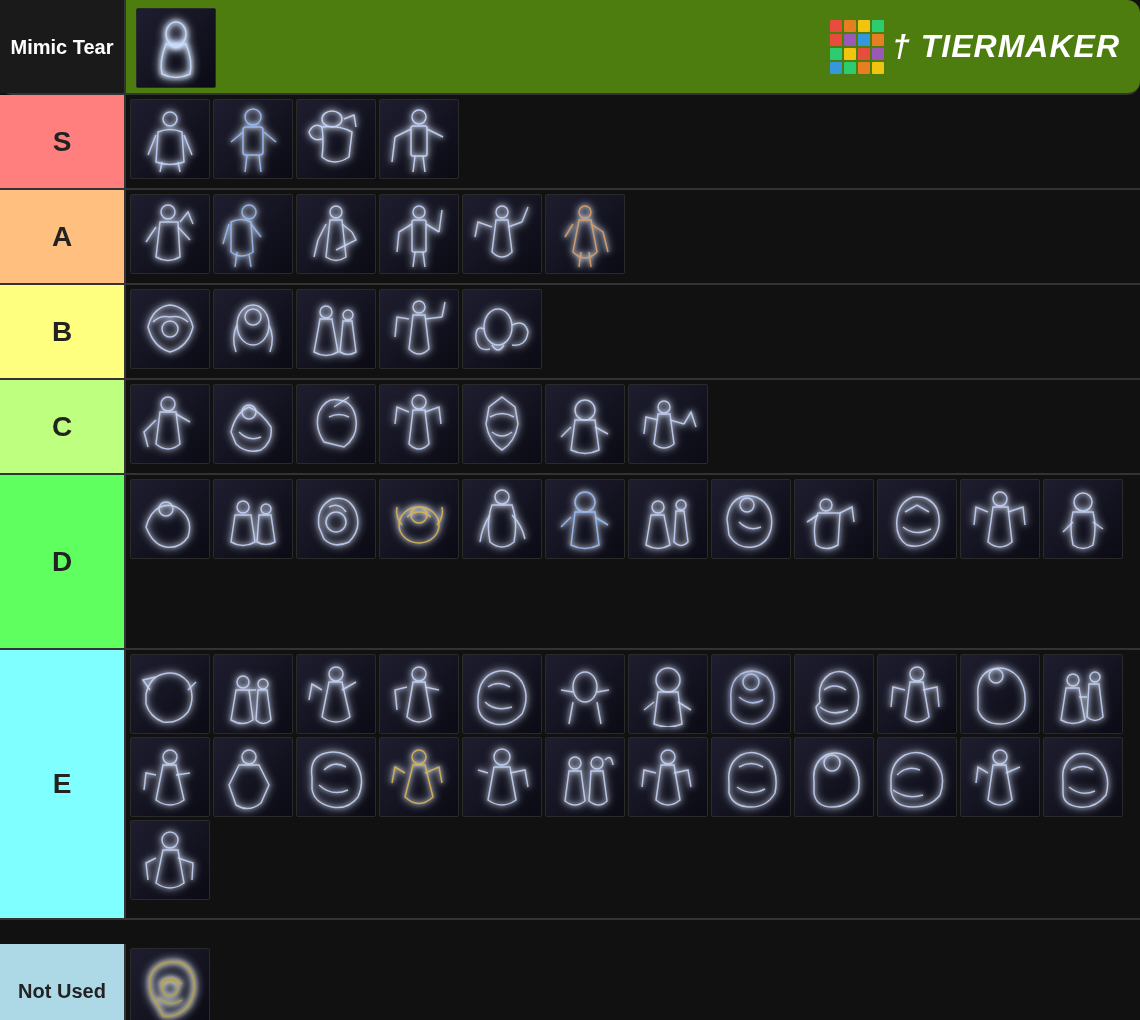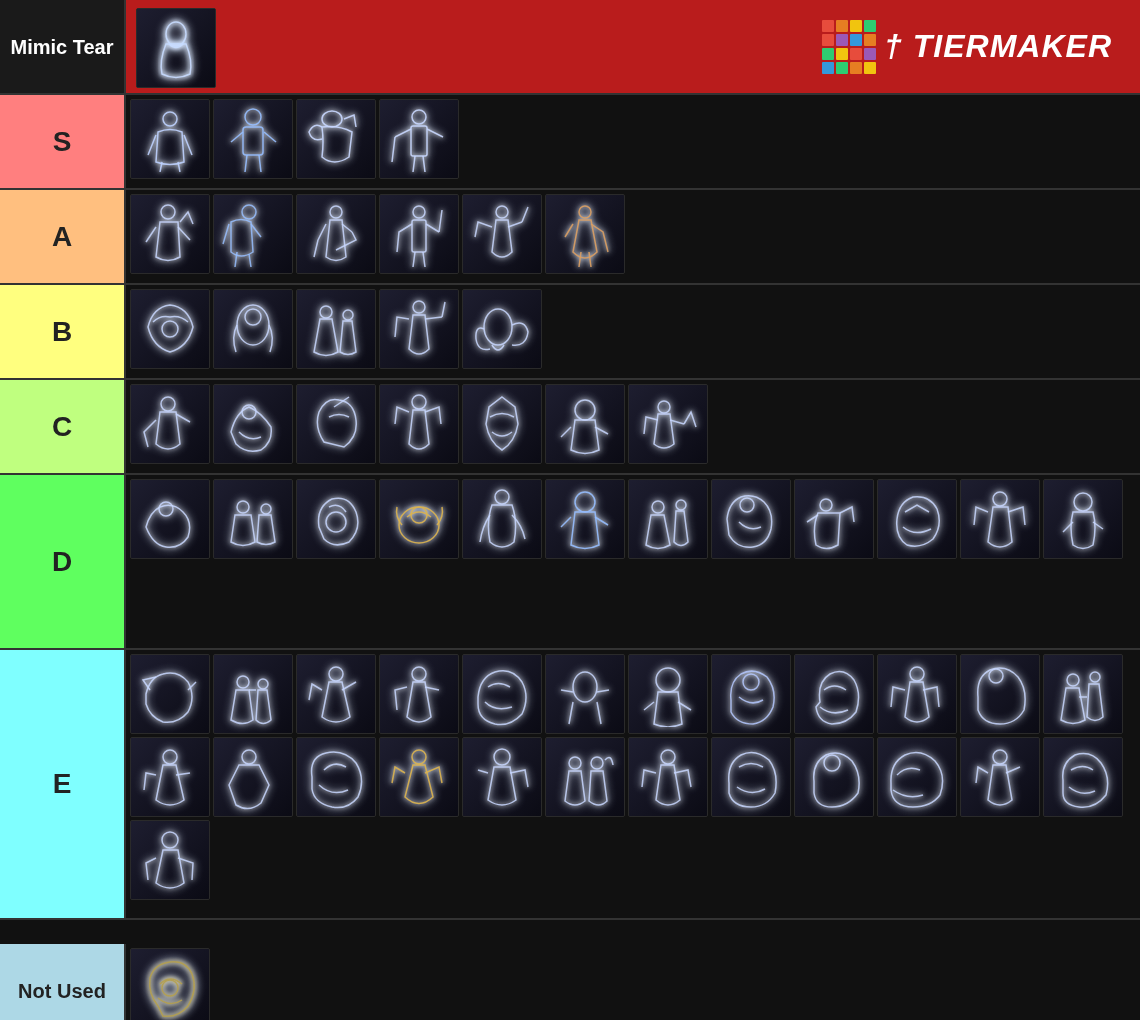--- a/index.html
+++ b/index.html
@@ -82,21 +82,22 @@
     .item-card .figure {
       z-index: 1;
     }
 
     
     .header-row {
       display: flex;
       flex-direction: row;
       min-height: 95px;
       border-bottom: 2px solid #333;
-      background: #b91c1c;
+      background: #4d7c0f;
+      border-radius: 13px;
     }
 
     .header-label {
       width: 126px;
       min-width: 126px;
       display: flex;
       align-items: center;
       justify-content: center;
       font-size: 18px;
       font-weight: bold;
@@ -105,21 +106,21 @@
       text-align: center;
       padding: 5px;
       background: #111;
     }
 
     .header-content {
       flex: 1;
       display: flex;
       align-items: center;
       justify-content: flex-end;
-      padding-right: 28px;
+      padding-right: 20px;
       position: relative;
     }
 
     .tiermaker-logo {
       display: flex;
       align-items: center;
       gap: 8px;
     }
 
     .logo-grid {

